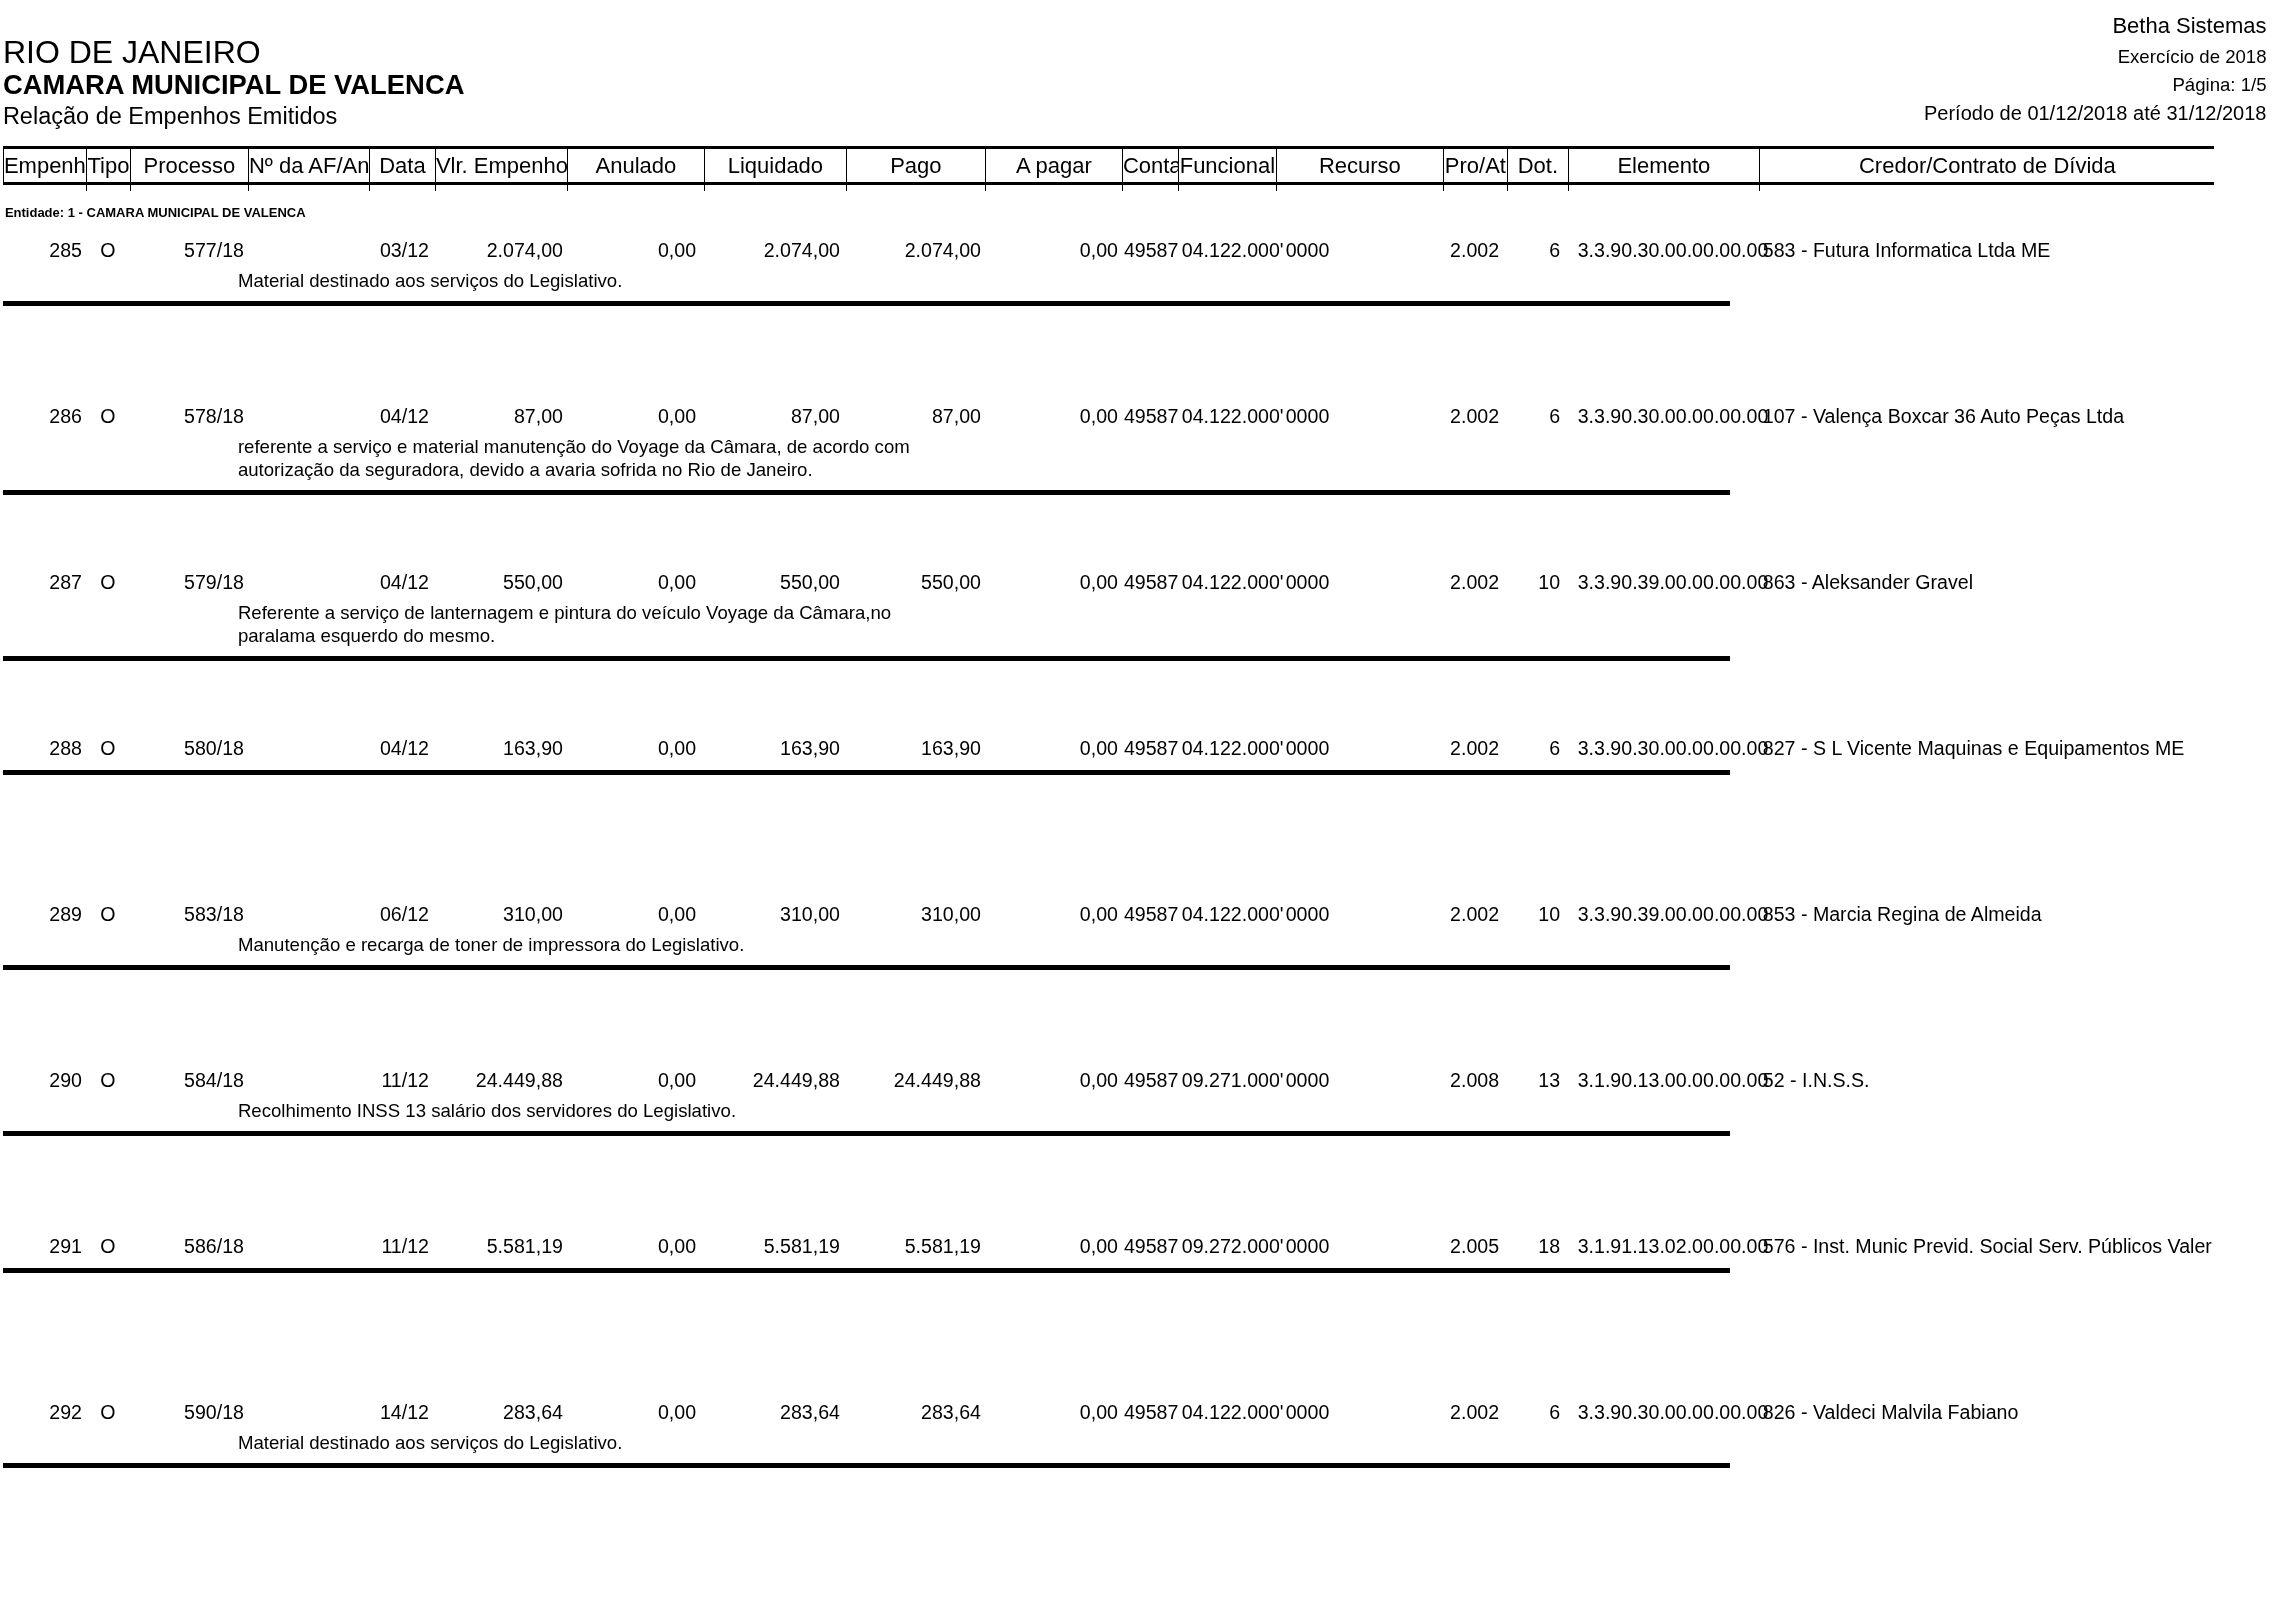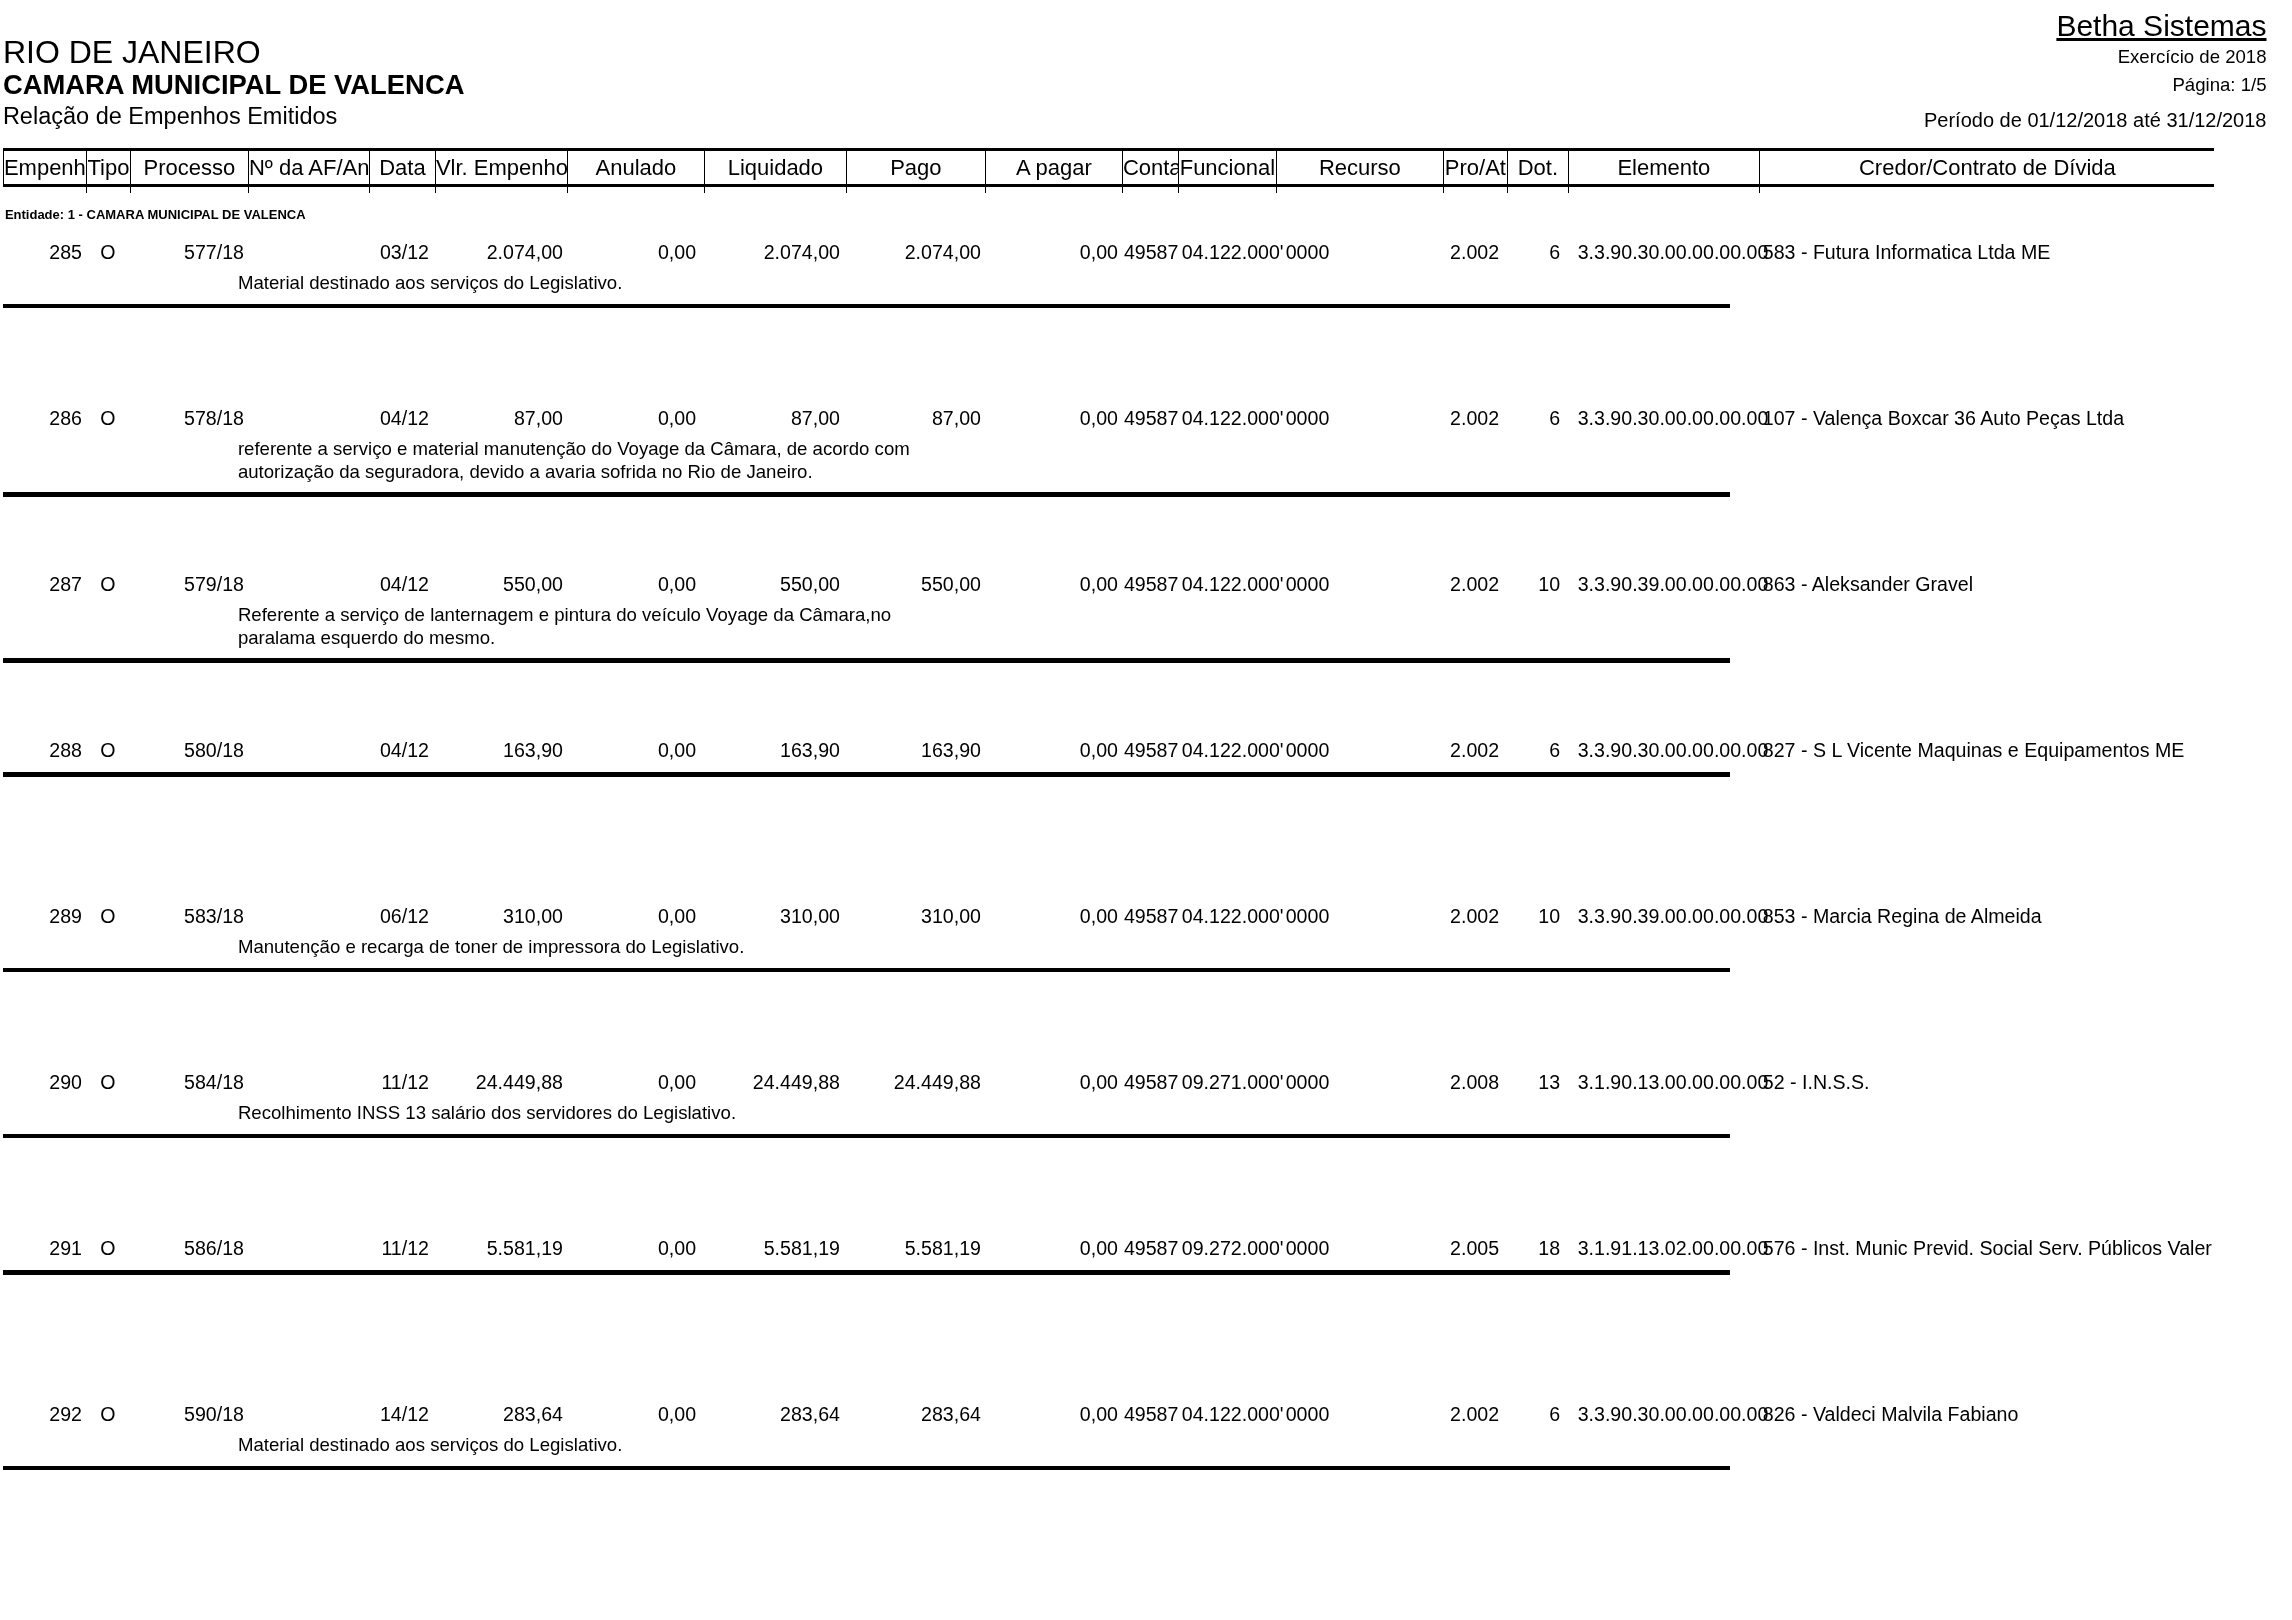--- a/index.html
+++ b/index.html
@@ -11,23 +11,23 @@
   }
   .page { width:100%; height:100%; padding-top:7.8px; }
 
   
   .page-header { display:flex; justify-content:space-between; padding:3.9px 26.5px 0 2.9px; }
   .header-left { margin-top:25.5px; }
   .h-state   { font-size:32px; font-weight:normal; line-height:31px; }
   .h-entity  { font-size:27.4px; font-weight:bold; line-height:33px;text-align:right; }
   .h-title   { font-size:23.5px; line-height:31px; }
   .header-right { text-align:right; }
-  .h-company  { font-size:30px; line-height:27.4px; margin-bottom:5.9px;text-decoration:underline; }
+  .h-company  { font-size:22px; line-height:27.4px; margin-bottom:5.9px; }
   .h-exercise { font-size:18.6px; line-height:23.5px; margin-bottom:4.9px; }
-  .h-page     { font-size:18.6px; line-height:23.5px; margin-bottom:10px; }
+  .h-page     { font-size:18.6px; line-height:23.5px; margin-bottom:3px; }
   .h-period   { font-size:20px; line-height:27.4px;margin-left:45px; }
 
   
   .report { margin:13.7px 0 0 2.9px; width:2211px; }
   .grid {
     display:grid;
     grid-template-columns:83px 44px 118px 121px 66px 132px 137px 142px 139px 137px 56px 98px 167px 64px 61px 191px 456px;
   }
   .thead-box { border-top:3.9px solid #000; border-bottom:3.9px solid #000; }
   .thead .hcell {

